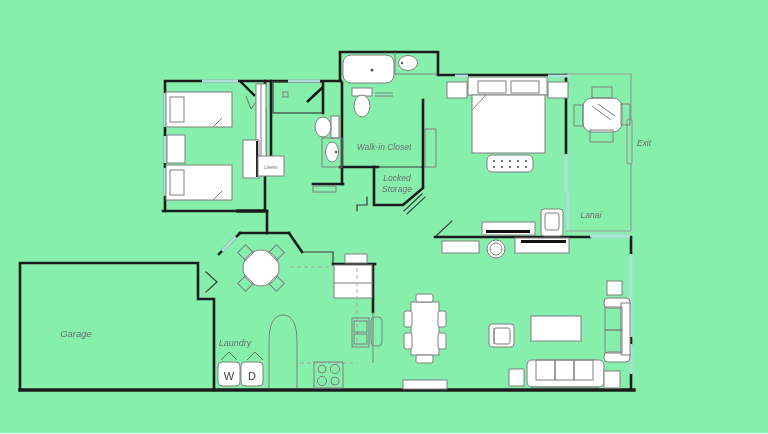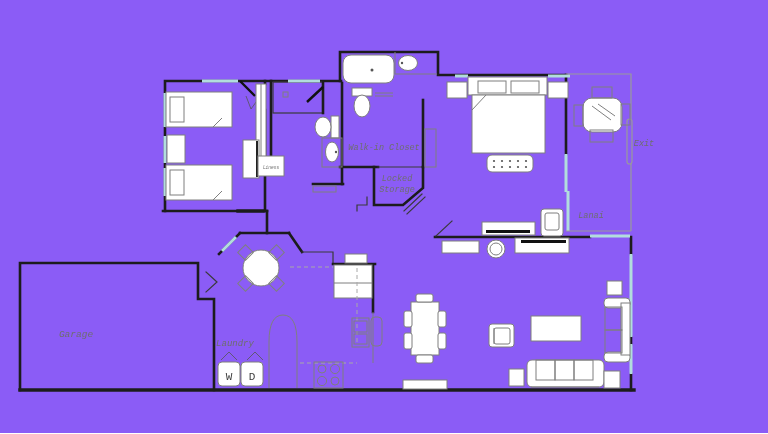--- a/index.html
+++ b/index.html
@@ -1,17 +1,17 @@
 <!DOCTYPE html>
 <html style="--wall: #1c1c1c; --furniture: #7f7f7f; --window: #b2dddd; --label: #6e6e6e;"><head>
 <meta charset="utf-8">
 <style>
   html,body{margin:0;padding:0;background:#ffffff;}
-  .stage{position:relative;width:768px;height:433px;background:#8b5cf6;overflow:hidden;
-         font-family:Liberation Mono, monospace;}
+  .stage{position:relative;width:768px;height:433px;background:#86efac;overflow:hidden;
+         font-family:Liberation Sans, sans-serif;}
   svg{display:block}
   .wall{stroke:var(--wall,#1c1c1c);stroke-width:2.6;fill:none;stroke-linecap:square;}
   .wallthick{stroke:var(--wall,#1c1c1c);stroke-width:3.4;fill:none;stroke-linecap:square;}
   .wallthin{stroke:#3a3a3a;stroke-width:1.2;fill:none;stroke-linecap:square;}
   .lanaiwall{stroke:#9a9a9a;stroke-width:1.2;fill:none;}
   .win{stroke:var(--window,#b2dddd);stroke-width:3;fill:none;stroke-linecap:butt;}
   .furn{stroke:var(--furniture,#7f7f7f);stroke-width:1;fill:#ffffff;}
   .furnln{stroke:var(--furniture,#7f7f7f);stroke-width:1;fill:none;}
   .dash{stroke:#a8a8a8;stroke-width:1;fill:none;stroke-dasharray:4 3;}
   .doorleaf{stroke:#111;stroke-width:2.4;fill:none;}

